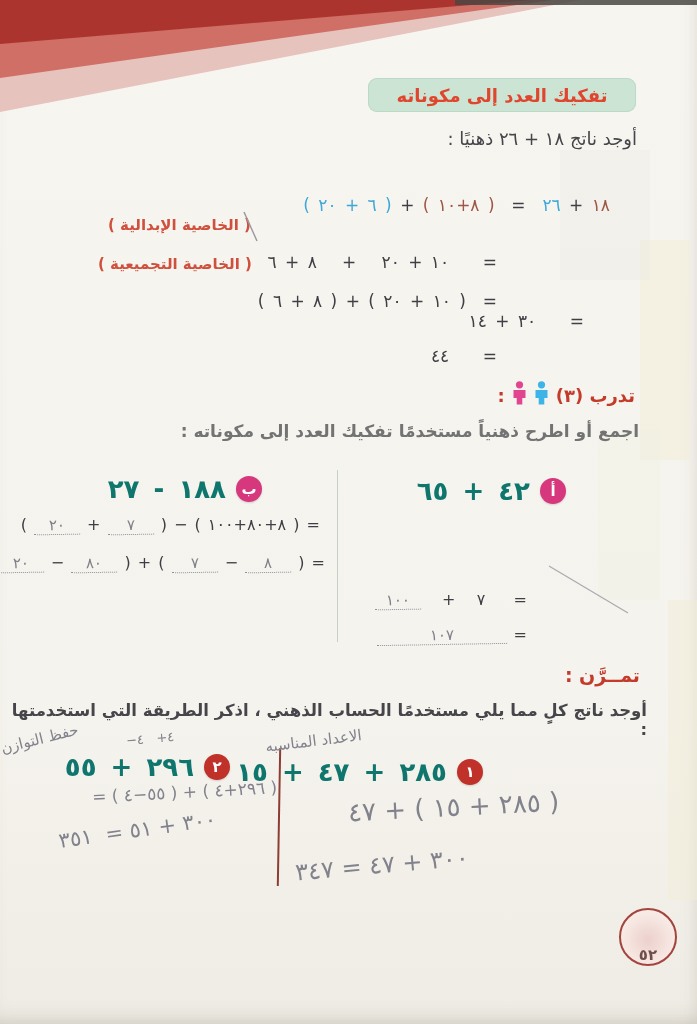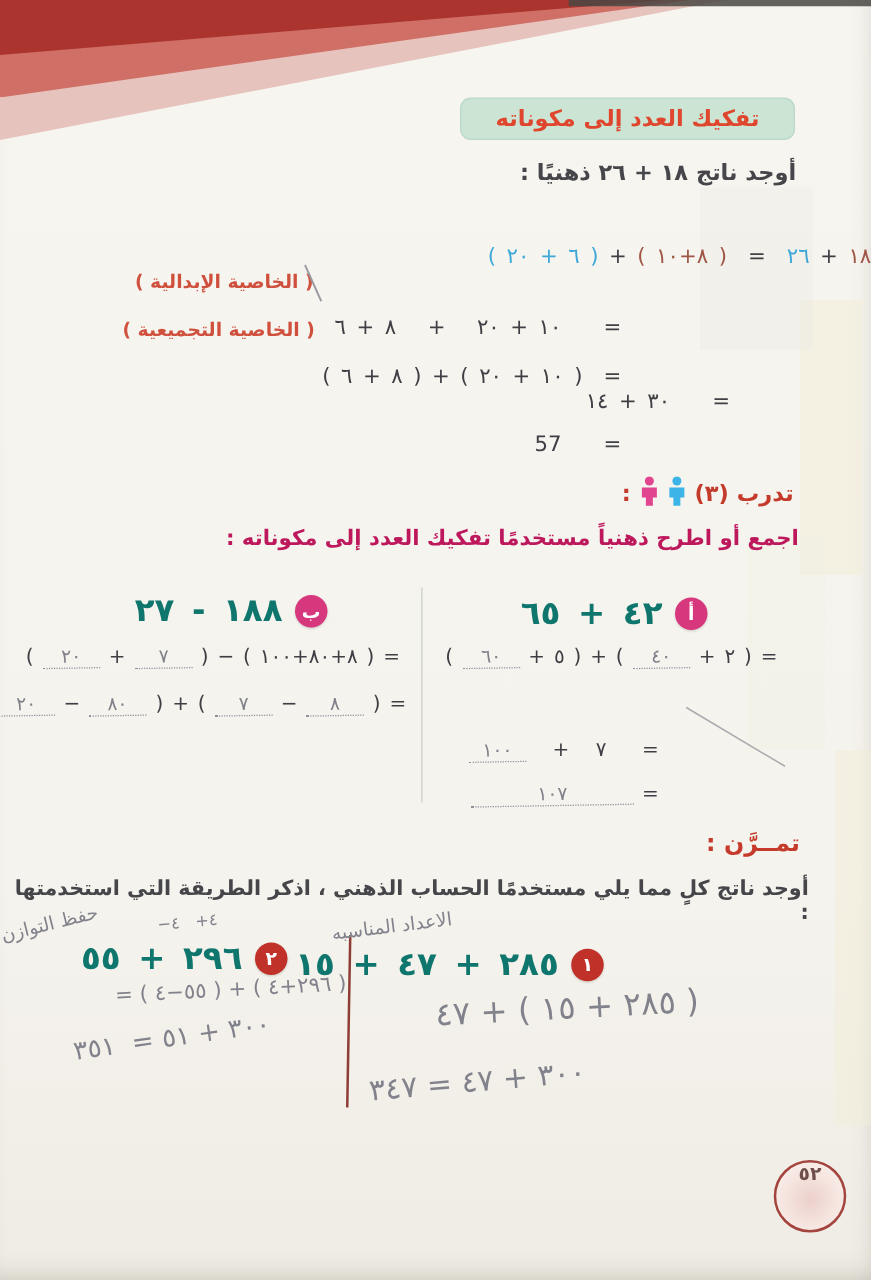--- a/index.html
+++ b/index.html
@@ -23,44 +23,44 @@
   .bleed3{left:598px;top:430px;width:62px;height:170px;background:#eef0e1;opacity:.35;}
   .bleed4{left:560px;top:150px;width:90px;height:130px;background:#ecebe7;opacity:.4;}
 
   
   .title-box{position:absolute;left:368px;top:78px;width:268px;height:34px;
     background:#cbe4d4;border-radius:9px;box-shadow:inset 0 0 0 1px #bcd9c8;
     display:flex;align-items:center;justify-content:center;}
   .title-box span{color:#e0452d;font-weight:bold;font-size:18px;}
 
   .intro{position:absolute;right:60px;top:128px;margin:0;direction:rtl;
-    color:#45454a;font-size:18px;font-weight:700;white-space:pre;}
+    color:#45454a;font-size:18px;font-weight:400;white-space:pre;}
 
   
   .wrow{position:absolute;left:0;right:0;text-align:right;white-space:pre;}
   .weq{direction:ltr;unicode-bidi:bidi-override;font-size:17px;color:#3f3f45;white-space:pre;word-spacing:3px;}
   .weq .pt-p{color:#3f3f45;}
   .pt-blue{color:#3fa8d8;}
   .pt-brown{color:#a05646;}
   .wlabel{position:absolute;color:#d0503e;font-size:15px;font-weight:bold;direction:rtl;}
-  .r1{top:176px;}
+  .r1{top:176px;padding-right:87px;}
   .r2{top:214px;padding-right:200px;}
   .r3{top:253px;padding-right:200px;}
   .r4{top:292px;padding-right:113px;}
   .r5{top:327px;padding-right:200px;}
   .r2 .wlabel{left:108px;top:2px;}
   .r3 .wlabel{left:98px;top:2px;}
 
   
   .practice-head{position:absolute;right:62px;top:381px;display:flex;align-items:center;gap:7px;direction:ltr;}
   .practice-head .head-txt{color:#c43b2c;font-weight:bold;font-size:18px;direction:rtl;}
   .practice-head .colon{color:#c43b2c;font-weight:bold;font-size:18px;}
   .stu{display:inline-block;}
   .practice-instr{position:absolute;right:58px;top:421px;margin:0;direction:rtl;
-    color:#be185d;font-size:17px;font-weight:600;}
+    color:#737373;font-size:17px;font-weight:600;}
   .divider-v{position:absolute;left:337px;top:470px;width:1px;height:172px;background:#c9cfc6;}
 
   .p-line{position:absolute;white-space:pre;direction:ltr;unicode-bidi:bidi-override;
     font-size:16px;color:#3e3e44;word-spacing:2px;}
   .prob-row{position:absolute;display:flex;align-items:center;gap:10px;direction:ltr;}
   .prob-num{direction:ltr;unicode-bidi:bidi-override;font-size:26px;font-weight:700;color:#0f766e;white-space:pre;word-spacing:5px;}
   .badge{width:26px;height:26px;border-radius:50%;color:#fff;display:flex;align-items:center;
     justify-content:center;font-size:15px;font-weight:bold;flex:0 0 auto;}
   .badge-pink{background:#d6377d;box-shadow:0 1px 2px rgba(0,0,0,.15);}
   .badge-red{background:#bf3129;box-shadow:0 1px 2px rgba(0,0,0,.15);}
@@ -79,23 +79,23 @@
 
   .hand{color:#82828c;white-space:pre;direction:ltr;unicode-bidi:bidi-override;position:absolute;}
   .ann1{left:265px;top:732px;font-size:15px;transform:rotate(-7deg);direction:rtl;unicode-bidi:normal;}
   .marks2{left:126px;top:731px;font-size:13px;transform:rotate(-5deg);}
   .note2{left:0px;top:730px;font-size:15px;transform:rotate(-14deg);direction:rtl;unicode-bidi:normal;}
   .w1a{left:348px;top:792px;font-size:26px;transform:rotate(-3deg);letter-spacing:1px;}
   .w1b{left:295px;top:851px;font-size:24px;transform:rotate(-5deg);letter-spacing:1px;}
   .w2a{left:92px;top:782px;font-size:17px;transform:rotate(-3deg);}
   .w2b{left:58px;top:818px;font-size:21px;transform:rotate(-8deg);letter-spacing:1px;}
 
-  .page-num{position:absolute;left:619px;top:928px;width:54px;height:54px;border-radius:50%;
+  .page-num{position:absolute;left:619px;top:908px;width:54px;height:54px;border-radius:50%;
     border:2px solid #a3443e;background:radial-gradient(circle at 50% 55%,#ecd0cc 0%,#f6e6e1 55%,#faf4ee 100%);
-    display:flex;align-items:flex-start;justify-content:center;}
+    display:flex;align-items:flex-end;justify-content:center;}
   .page-num span{color:#6e4e4b;font-size:15px;font-weight:bold;}
 
   svg.pencil{position:absolute;inset:0;pointer-events:none;}
 </style>
 </head>
 <body>
 
 <div class="page">
 
   <div class="ribbon r-light"></div>
@@ -122,21 +122,21 @@
       <span class="weq"><span class="pt-p">٦ + ٨   +   ٢٠ + ١٠    =</span></span>
     </div>
     <div class="wrow r3">
       <span class="wlabel">( الخاصية التجميعية )</span>
       <span class="weq"><span class="pt-p">( ٦ + ٨ ) + ( ٢٠ + ١٠ )  =</span></span>
     </div>
     <div class="wrow r4">
       <span class="weq"><span class="pt-p">١٤ + ٣٠    =</span></span>
     </div>
     <div class="wrow r5">
-      <span class="weq"><span class="pt-p">57    =</span></span>
+      <span class="weq"><span class="pt-p">٤٤    =</span></span>
     </div>
   </div>
 
   <div class="practice-head">
     <span class="colon">:</span>
     <span class="stu">
       <svg width="15" height="24" viewBox="0 0 15 24">
           <circle cx="7.5" cy="3.8" r="3.6" fill="#e2458f"></circle>
           <path d="M1.5 9h12v8h-3.2v6.5H4.7V17H1.5z" fill="#e2458f"></path>
         </svg>
@@ -151,21 +151,20 @@
   </div>
 
   <p class="practice-instr">اجمع أو اطرح ذهنياً مستخدمًا تفكيك العدد إلى مكوناته :</p>
 
   <div class="divider-v"></div>
 
   <div class="prob-row" style="top:476px;right:131px;">
     <span class="prob-num">٦٥ + ٤٢</span>
     <span class="badge badge-pink">أ</span>
   </div>
-  <div class="p-line" style="top:515px;right:75px;"><span class="pt-p">( </span><span class="pt-b">٦٠</span><span class="pt-p"> + ٥ ) + ( </span><span class="pt-b">٤٠</span><span class="pt-p"> + ٢ ) =</span></div>
   <div class="p-line" style="top:590px;right:170px;"><span class="pt-b">١٠٠</span><span class="pt-p">   +   ٧    =</span></div>
   <div class="p-line" style="top:625px;right:170px;"><span class="pt-bl">١٠٧</span><span class="pt-p"> =</span></div>
 
   <div class="prob-row" style="top:474px;right:435px;">
     <span class="prob-num">٢٧ - ١٨٨</span>
     <span class="badge badge-pink">ب</span>
   </div>
   <div class="p-line" style="top:515px;right:377px;"><span class="pt-p">( </span><span class="pt-b">٢٠</span><span class="pt-p"> + </span><span class="pt-b">٧</span><span class="pt-p"> ) − ( ١٠٠+٨٠+٨ ) =</span></div>
   <div class="p-line" style="top:553px;right:372px;"><span class="pt-b">٢٠</span><span class="pt-p"> − </span><span class="pt-b">٨٠</span><span class="pt-p"> ) + ( </span><span class="pt-b">٧</span><span class="pt-p"> − </span><span class="pt-b">٨</span><span class="pt-p"> ) =</span></div>
 

